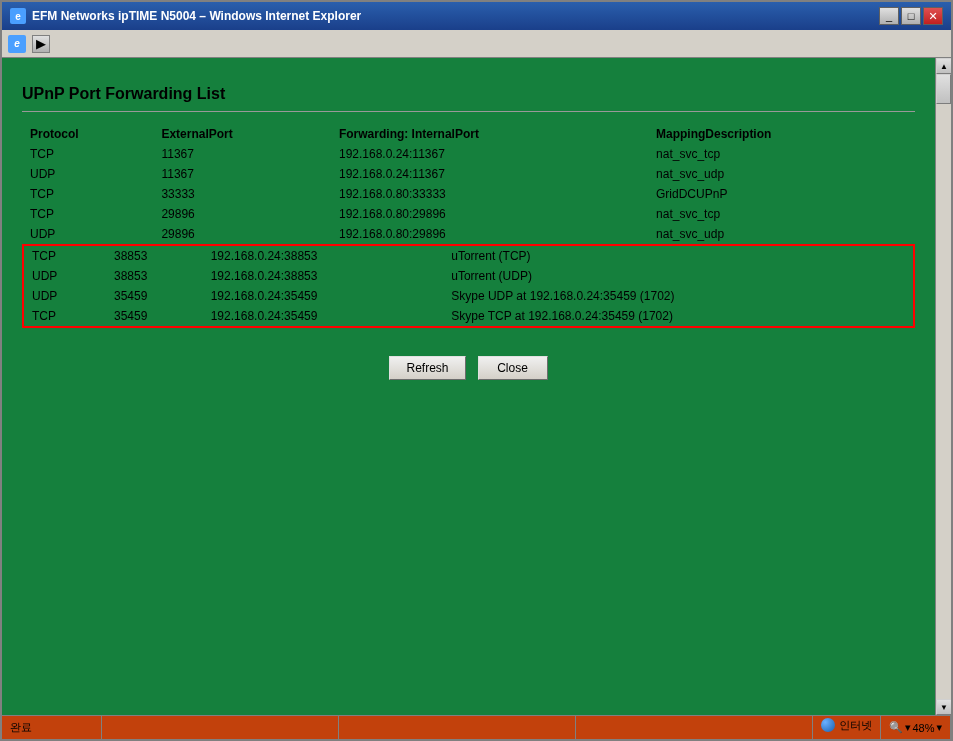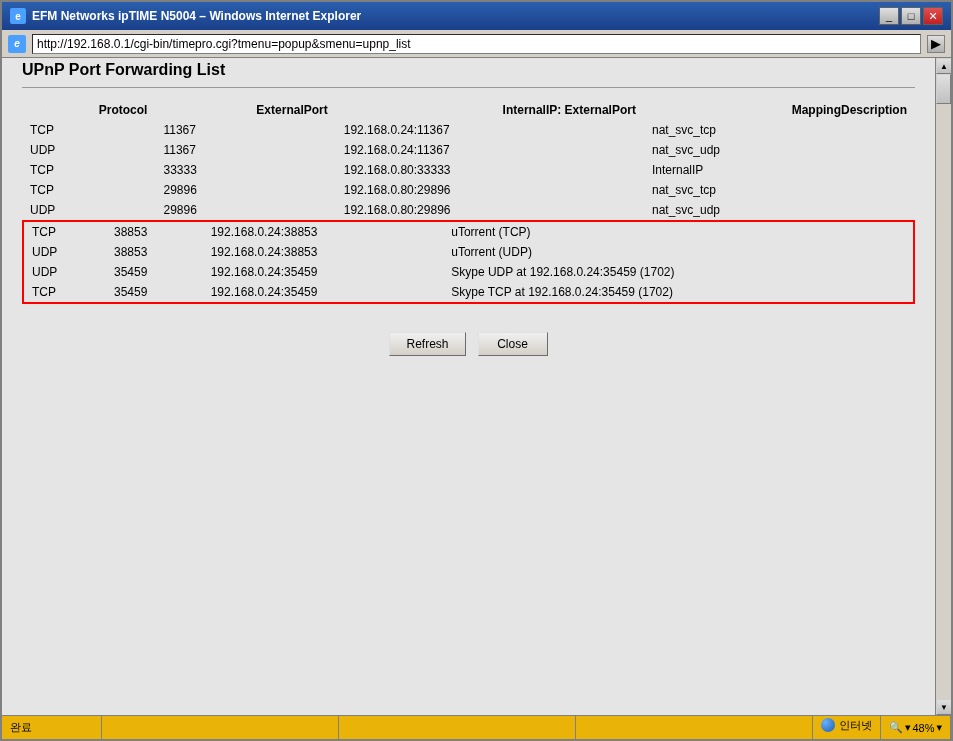--- a/index.html
+++ b/index.html
@@ -132,22 +132,22 @@
 
     
     .content-area {
       flex: 1;
       display: flex;
       overflow: hidden;
     }
 
     .page-content {
       flex: 1;
-      background: #e5e5e5;
-      padding: 3px 20px;
+      background: #15803d;
+      padding: 27px 20px;
       overflow: auto;
       position: relative;
     }
 
     .scrollbar-track {
       width: 16px;
       background: #d4d0c8;
       border-left: 1px solid #808080;
       display: flex;
       flex-direction: column;
@@ -195,21 +195,21 @@
 
     
     .port-table {
       width: 100%;
       border-collapse: collapse;
       font-size: 12px;
     }
 
     .port-table thead tr th {
       font-weight: bold;
-      text-align: right;
+      text-align: left;
       padding: 3px 8px;
       color: #000;
       background: transparent;
       white-space: nowrap;
     }
 
     .port-table tbody tr td {
       padding: 3px 8px;
       color: #000;
       white-space: nowrap;
@@ -232,21 +232,21 @@
       border-left-color: #e0e0e0;
       cursor: pointer;
       font-size: 12px;
       font-family: 'Tahoma', Arial, sans-serif;
       color: #000;
       min-width: 70px;
     }
 
     
     .status-bar {
-      background: #eab308;
+      background: #c2410c;
       border-top: 1px solid #808080;
       height: 24px;
       display: flex;
       align-items: center;
       flex-shrink: 0;
     }
 
     .status-section {
       padding: 2px 8px;
       font-size: 11px;
@@ -298,57 +298,56 @@
     </div>
     <div class="title-bar-buttons">
       <div class="tb-btn">_</div>
       <div class="tb-btn">□</div>
       <div class="tb-btn close-btn">✕</div>
     </div>
   </div>
 
   <div class="address-bar">
     <div class="address-icon">e</div>
-    <input class="address-input" type="text" value="http://192.168.0.1/cgi-bin/timepro.cgi?tmenu=popup&amp;smenu=upnp_list" style="">
     <div class="address-go-btn">▶</div>
   </div>
 
   <div class="content-area">
 
     <div class="page-content">
 
       <div class="page-title">UPnP Port Forwarding List</div>
 
       <table class="port-table">
         <thead>
           <tr>
             <th>Protocol</th>
             <th>ExternalPort</th>
-            <th>InternalIP: ExternalPort</th>
+            <th>Forwarding: InternalPort</th>
             <th>MappingDescription</th>
           </tr>
         </thead>
         <tbody id="normal-rows">
         <tr>
               <td>TCP</td>
               <td>11367</td>
               <td>192.168.0.24:11367</td>
               <td>nat_svc_tcp</td>
             </tr>
             <tr>
               <td>UDP</td>
               <td>11367</td>
               <td>192.168.0.24:11367</td>
               <td>nat_svc_udp</td>
             </tr>
             <tr>
               <td>TCP</td>
               <td>33333</td>
               <td>192.168.0.80:33333</td>
-              <td>InternalIP</td>
+              <td>GridDCUPnP</td>
             </tr>
             <tr>
               <td>TCP</td>
               <td>29896</td>
               <td>192.168.0.80:29896</td>
               <td>nat_svc_tcp</td>
             </tr>
             <tr>
               <td>UDP</td>
               <td>29896</td>

